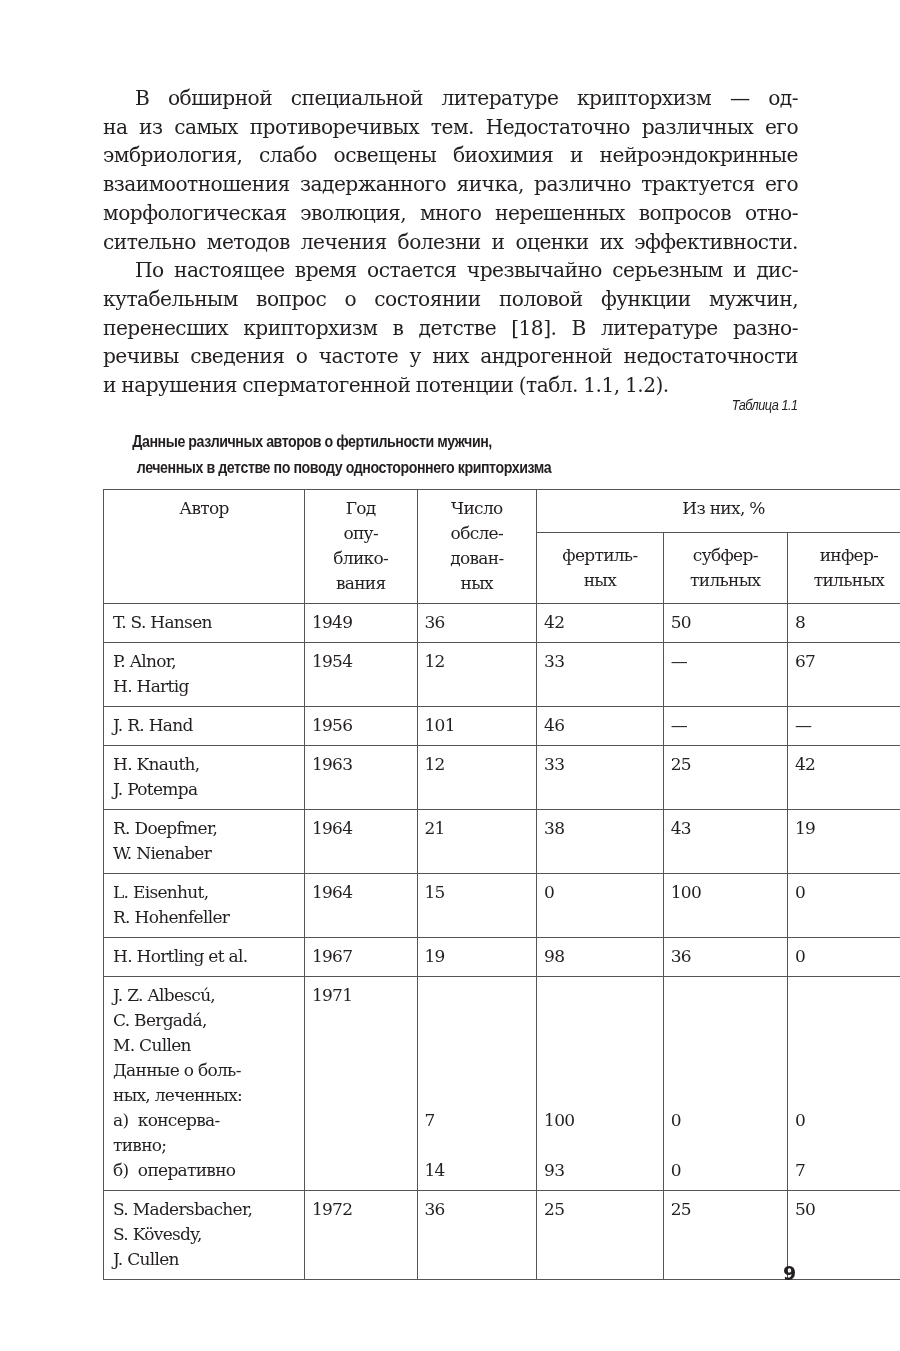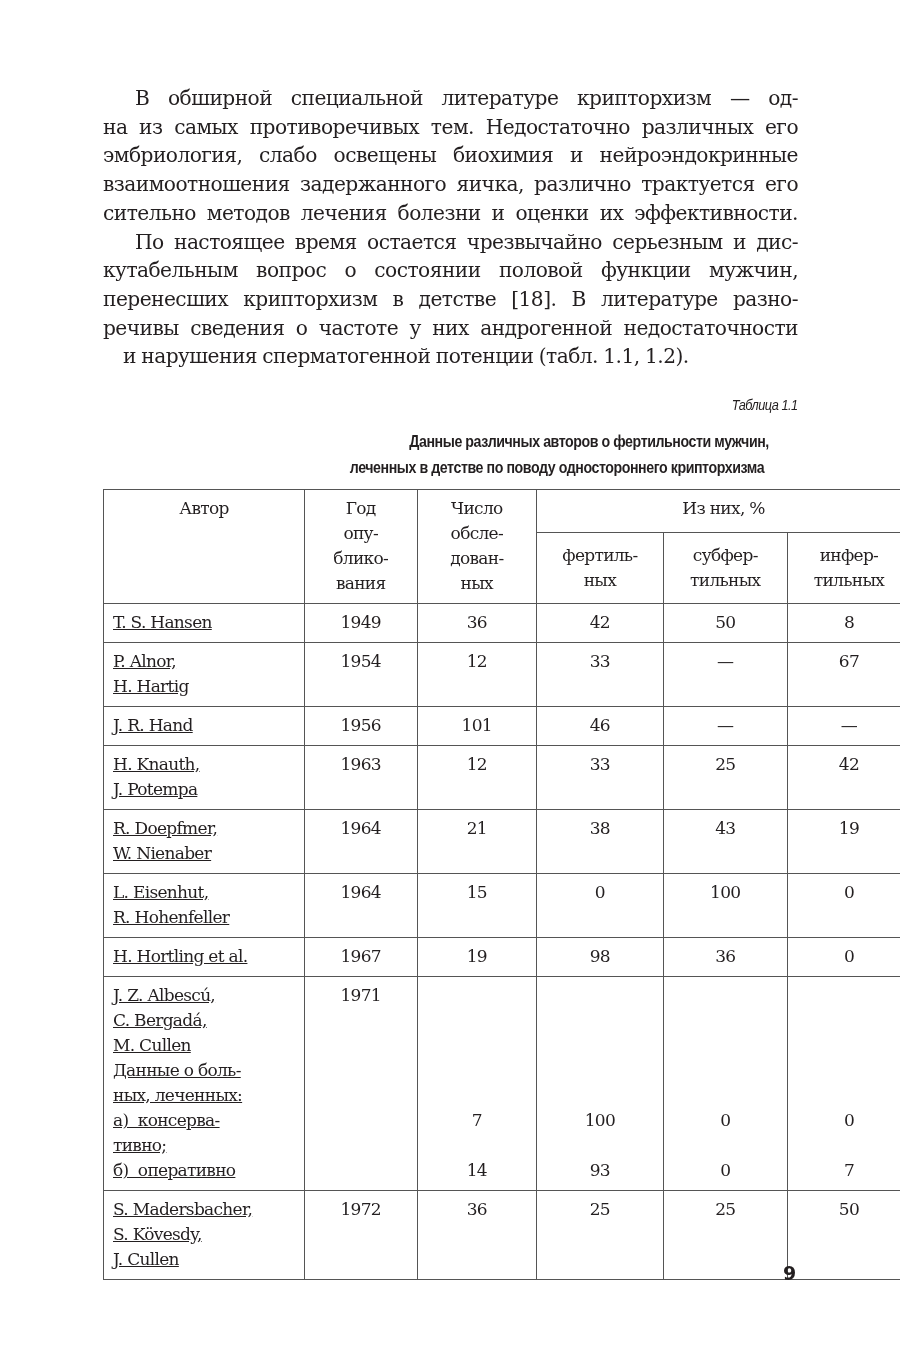--- a/index.html
+++ b/index.html
@@ -7,65 +7,66 @@
   .page { position: absolute; left: 103px; top: 84px; width: 695px; }
   .para {
     font-family: "DejaVu Serif", serif;
     font-size: 20.2px; line-height: 28.7px;
     text-align: justify; text-indent: 32px; margin: 0;
     letter-spacing: -0.55px; word-spacing: -0.5px;
     hyphens: manual;
   }
   .para .ln { display: block; text-align-last: justify; }
   .para .ln.first { text-indent: 32px; }
-  .para .ln.last { text-align-last: left; margin-left: 20px; }
+  .para .ln.last { text-align-last: left; }
   .para .ln.noind { text-indent: 0; }
   .table-label {
     position: absolute; right: 102px; top: 396px;
     font-family: "Liberation Sans", sans-serif; font-style: italic;
     font-size: 15px; letter-spacing: -0.6px; transform: scaleX(0.85); transform-origin: right center;
   }
   .table-title {
     position: absolute; left: 103px; width: 695px; top: 428px;
     font-family: "Liberation Sans", sans-serif; font-weight: bold;
-    font-size: 16.5px; line-height: 26px; text-align: right; letter-spacing: -0.5px;
+    font-size: 16.5px; line-height: 26px; text-align: left; letter-spacing: -0.5px;
   }
   .table-title span { display: inline-block; transform: scaleX(0.86); }
   table.data {
     position: absolute; left: 103px; top: 489px; width: 808px;
     border-collapse: collapse;
     font-family: "DejaVu Serif", serif; font-size: 17px; line-height: 25px;
     letter-spacing: -0.7px;
     padding-left: 43px;
   }
   table.data th, table.data td {
     border: 1px solid #555; vertical-align: top; padding: 6px 7px 7px 7px;
     font-weight: normal;
   }
   table.data th { text-align: center; }
-  table.data td { text-align: center; }
-  table.data td.author { text-align: left; padding-left: 9px; text-decoration: underline; }
+  table.data td { text-align: left; }
+  table.data td.author { text-align: left; padding-left: 9px; }
   .line { display: block; }
   .gap { display: block; height: 25px; }
   .page-number {
     position: absolute; left: 783px; top: 1262px;
     font-family: "DejaVu Sans", sans-serif; font-weight: bold; font-size: 19px;
   }
   col.c1 { width: 173px; } col.c2 { width: 97px; } col.c3 { width: 103px; }
   col.c4 { width: 109px; } col.c5 { width: 107px; } col.c6 { width: 106px; }
 </style>
 </head>
 <body>
 
 <div class="page">
   <p class="para">
     <span class="ln first">В обширной специальной литературе крипторхизм — од-</span>
     <span class="ln noind">на из самых противоречивых тем. Недостаточно различных его</span>
     <span class="ln noind">эмбриология, слабо освещены биохимия и нейроэндокринные</span>
     <span class="ln noind">взаимоотношения задержанного яичка, различно трактуется его</span>
+    <span class="ln noind">морфологическая эволюция, много нерешенных вопросов отно-</span>
     <span class="ln noind">сительно методов лечения болезни и оценки их эффективности.</span>
   </p>
   <p class="para">
     <span class="ln first">По настоящее время остается чрезвычайно серьезным и дис-</span>
     <span class="ln noind">кутабельным вопрос о состоянии половой функции мужчин,</span>
     <span class="ln noind">перенесших крипторхизм в детстве [18]. В литературе разно-</span>
     <span class="ln noind">речивы сведения о частоте у них андрогенной недостаточности</span>
     <span class="ln noind last">и нарушения сперматогенной потенции (табл. 1.1, 1.2).</span>
   </p>
 </div>

